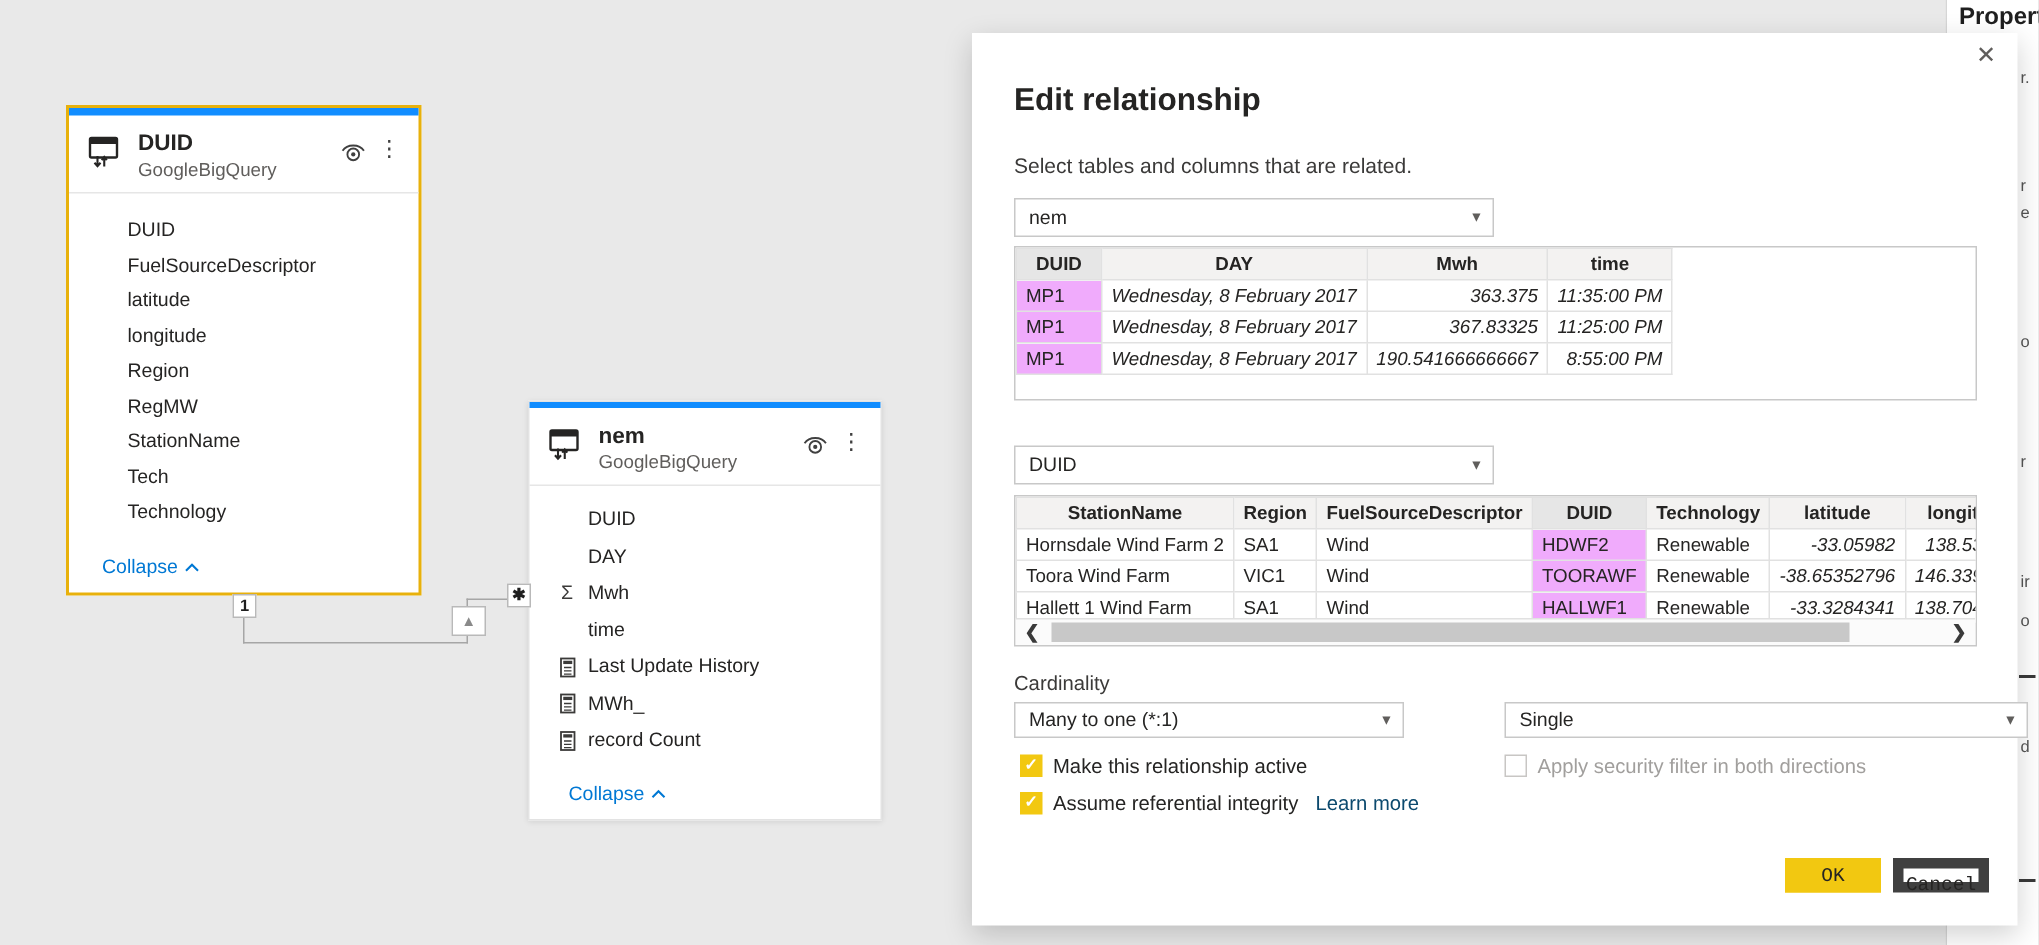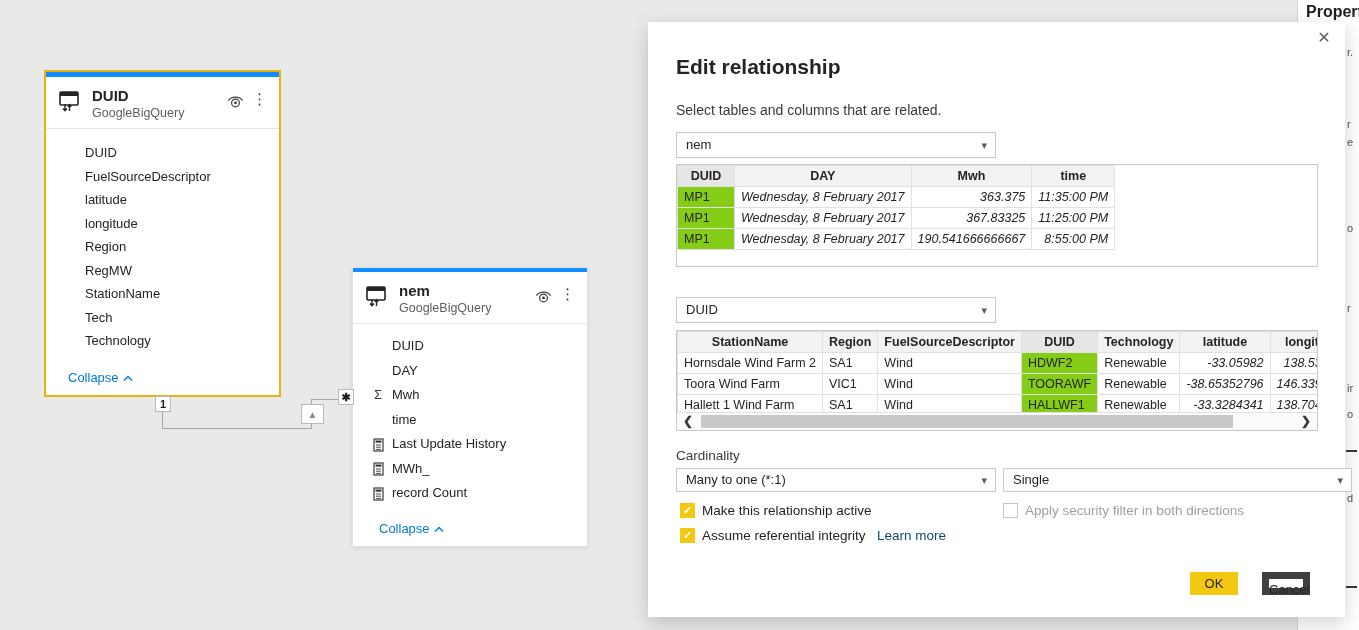--- a/index.html
+++ b/index.html
@@ -51,32 +51,32 @@
   .dlg-close { position: absolute; right: 10px; top: 5px; font-size: 16px; color: #605E5C; cursor: pointer;
     width: 22px; height: 22px; text-align: center; line-height: 22px; }
   .dlg-title { position: absolute; left: 28px; top: 33px; font-size: 21px; font-weight: 700; color: #252423; }
   .dlg-subtitle { position: absolute; left: 28px; top: 80px; font-size: 14px; color: #3B3A39; }
 
   .dropdown { position: absolute; height: 26px; border: 1px solid #C8C8C8; background: #fff;
     font-size: 13px; color: #252423; line-height: 24px; padding-left: 9px; cursor: pointer; }
   .dropdown .caret { position: absolute; right: 8px; top: 0; color: #605E5C; font-size: 11px; }
   .dd-t1 { left: 28px; top: 110px; width: 320px; }
   .dd-t2 { left: 28px; top: 275px; width: 320px; }
-  .dd-card { left: 28px; top: 446px; width: 320px; height: 24px; line-height: 22px; }
+  .dd-card { left: 28px; top: 446px; width: 260px; height: 24px; line-height: 22px; }
   .dd-cross { left: 355px; top: 446px; width: 349px; height: 24px; line-height: 22px; }
 
   .tbox { position: absolute; left: 28px; border: 1px solid #C8C8C8; background: #fff; overflow: hidden; }
   .tbox-1 { top: 142px; width: 642px; height: 103px; }
   .tbox-2 { top: 308px; width: 642px; height: 101px; }
   table.grid { border-collapse: collapse; table-layout: fixed; }
   table.grid th, table.grid td { border: 1px solid #E1E1E1; font-size: 12.5px; color: #252423;
     padding: 0 6px; overflow: hidden; white-space: nowrap; }
   table.grid th { background: #F3F2F1; font-weight: 700; height: 21px; text-align: center; }
   table.grid td { height: 21px; background: #fff; }
-  table.grid .selcol { background: #84cc16; }
+  table.grid .selcol { background: #f0abfc; }
   table.grid th.selcol { background: #E6E6E6; }
   .t2 th { height: 22px; }
   .t2 td { height: 20px; }
   td.ital { font-style: italic; }
   td.num { text-align: right; font-style: italic; }
   th.left, td.left { text-align: left; }
 
   .hscroll { position: absolute; left: 0; bottom: 0; width: 640px; height: 18px; background: #FBFBFB;
     border-top: 1px solid #E1E1E1; }
   .hs-arrow { position: absolute; top: 0; width: 18px; height: 17px; font-size: 12px; font-weight: 700;
@@ -89,22 +89,22 @@
   .lbl-cross { left: 355px; top: 426px; margin-top: 28px; }
 
   .cbrow { position: absolute; height: 16px; }
   .cb { position: absolute; left: 0; top: 0; width: 15px; height: 15px; text-align: center; cursor: pointer; }
   .cb-checked { background: #F2C811; color: #ffffff; font-size: 11px; font-weight: 700; line-height: 15px; }
   .cb-disabled { background: #fff; border: 1px solid #C8C6C4; }
   .cb-label { position: absolute; left: 22px; top: 0; font-size: 13.5px; color: #252423; line-height: 16px; white-space: nowrap; }
   .cb-label-disabled { color: #A19F9D; } 
   .learn-more { position: absolute; left: 229px; top: 506px; font-size: 13.5px; color: #0c4a6e; cursor: pointer; }
 
-  .btn { position: absolute; top: 550px; width: 48px; height: 23px; font-size: 13px; text-align: center;
-    line-height: 21px; cursor: pointer; }
+  .btn { position: absolute; top: 550px; width: 64px; height: 23px; font-size: 13px; text-align: center;
+    line-height: 21px; cursor: pointer; font-family: Liberation Mono, monospace; }
   .btn-ok { left: 542px; background: #F2C811; color: #252423; border: 1px solid #F2C811; }
   .btn-cancel { left: 614px; background: #fff; color: #252423; border: 7px solid #404040; }
 </style>
 </head>
 <body>
 
 <div class="stage">
 
   <div class="right-panel">
     <div class="right-panel-title">Propert</div>

